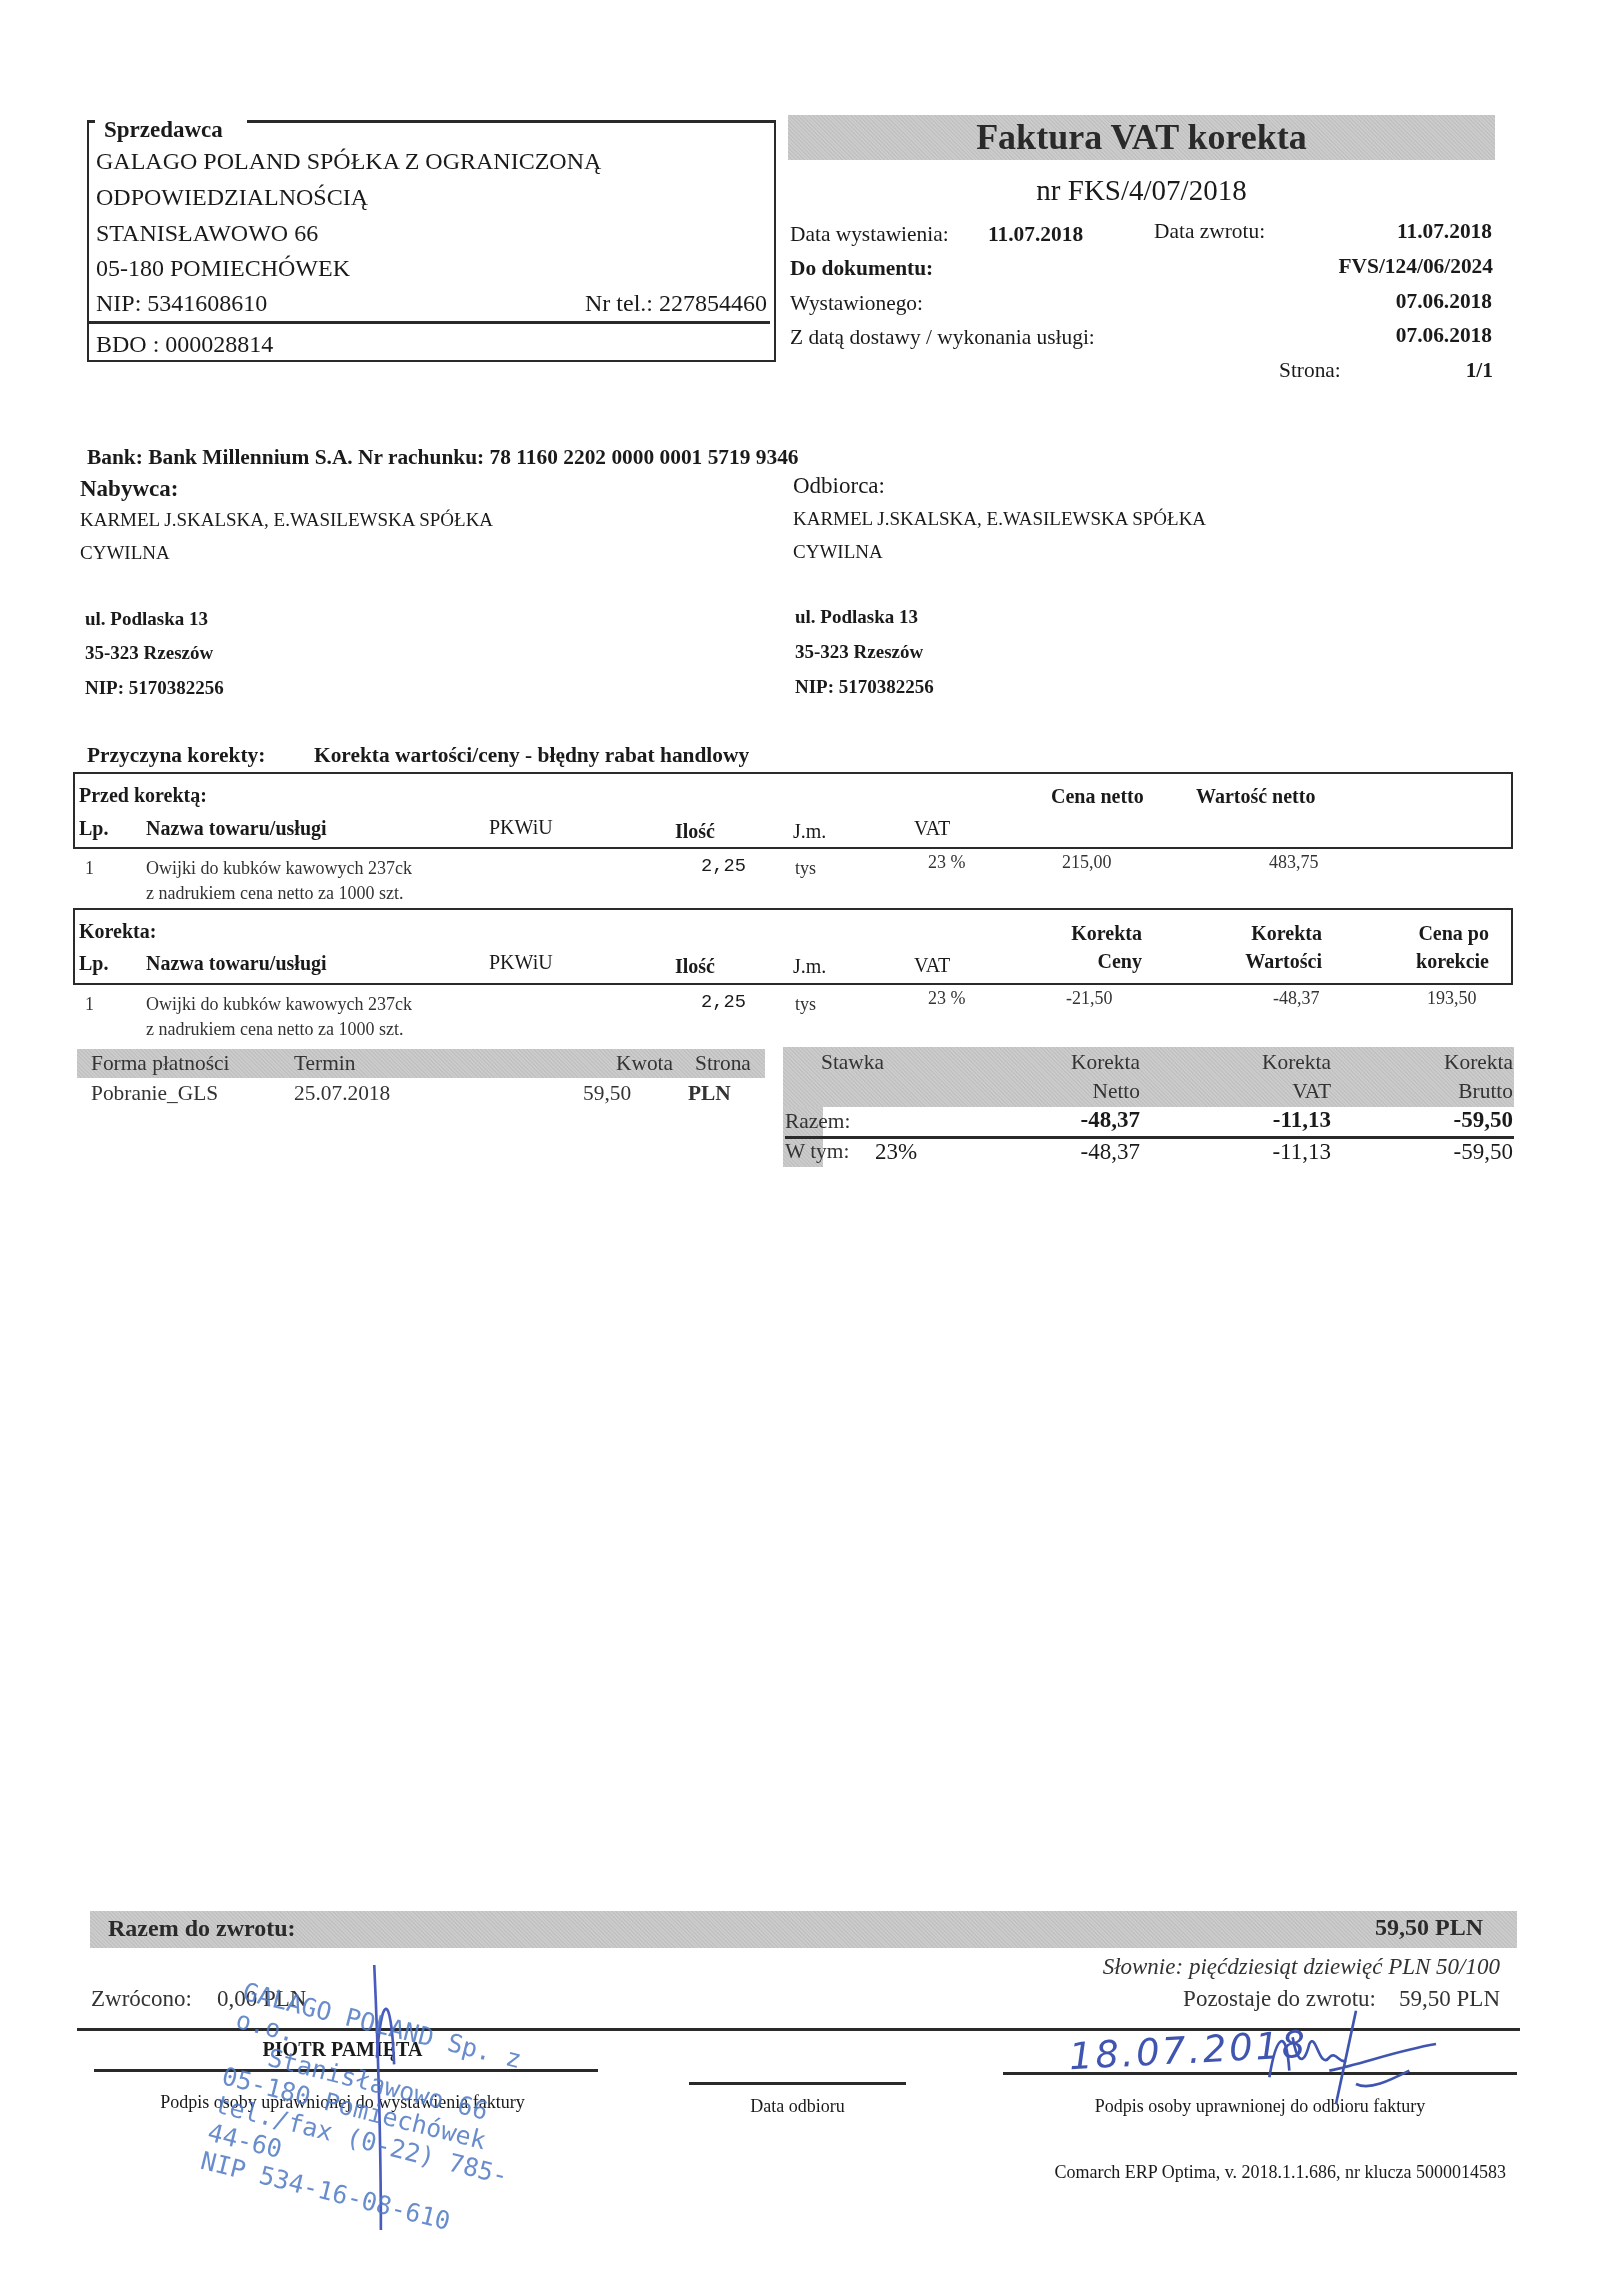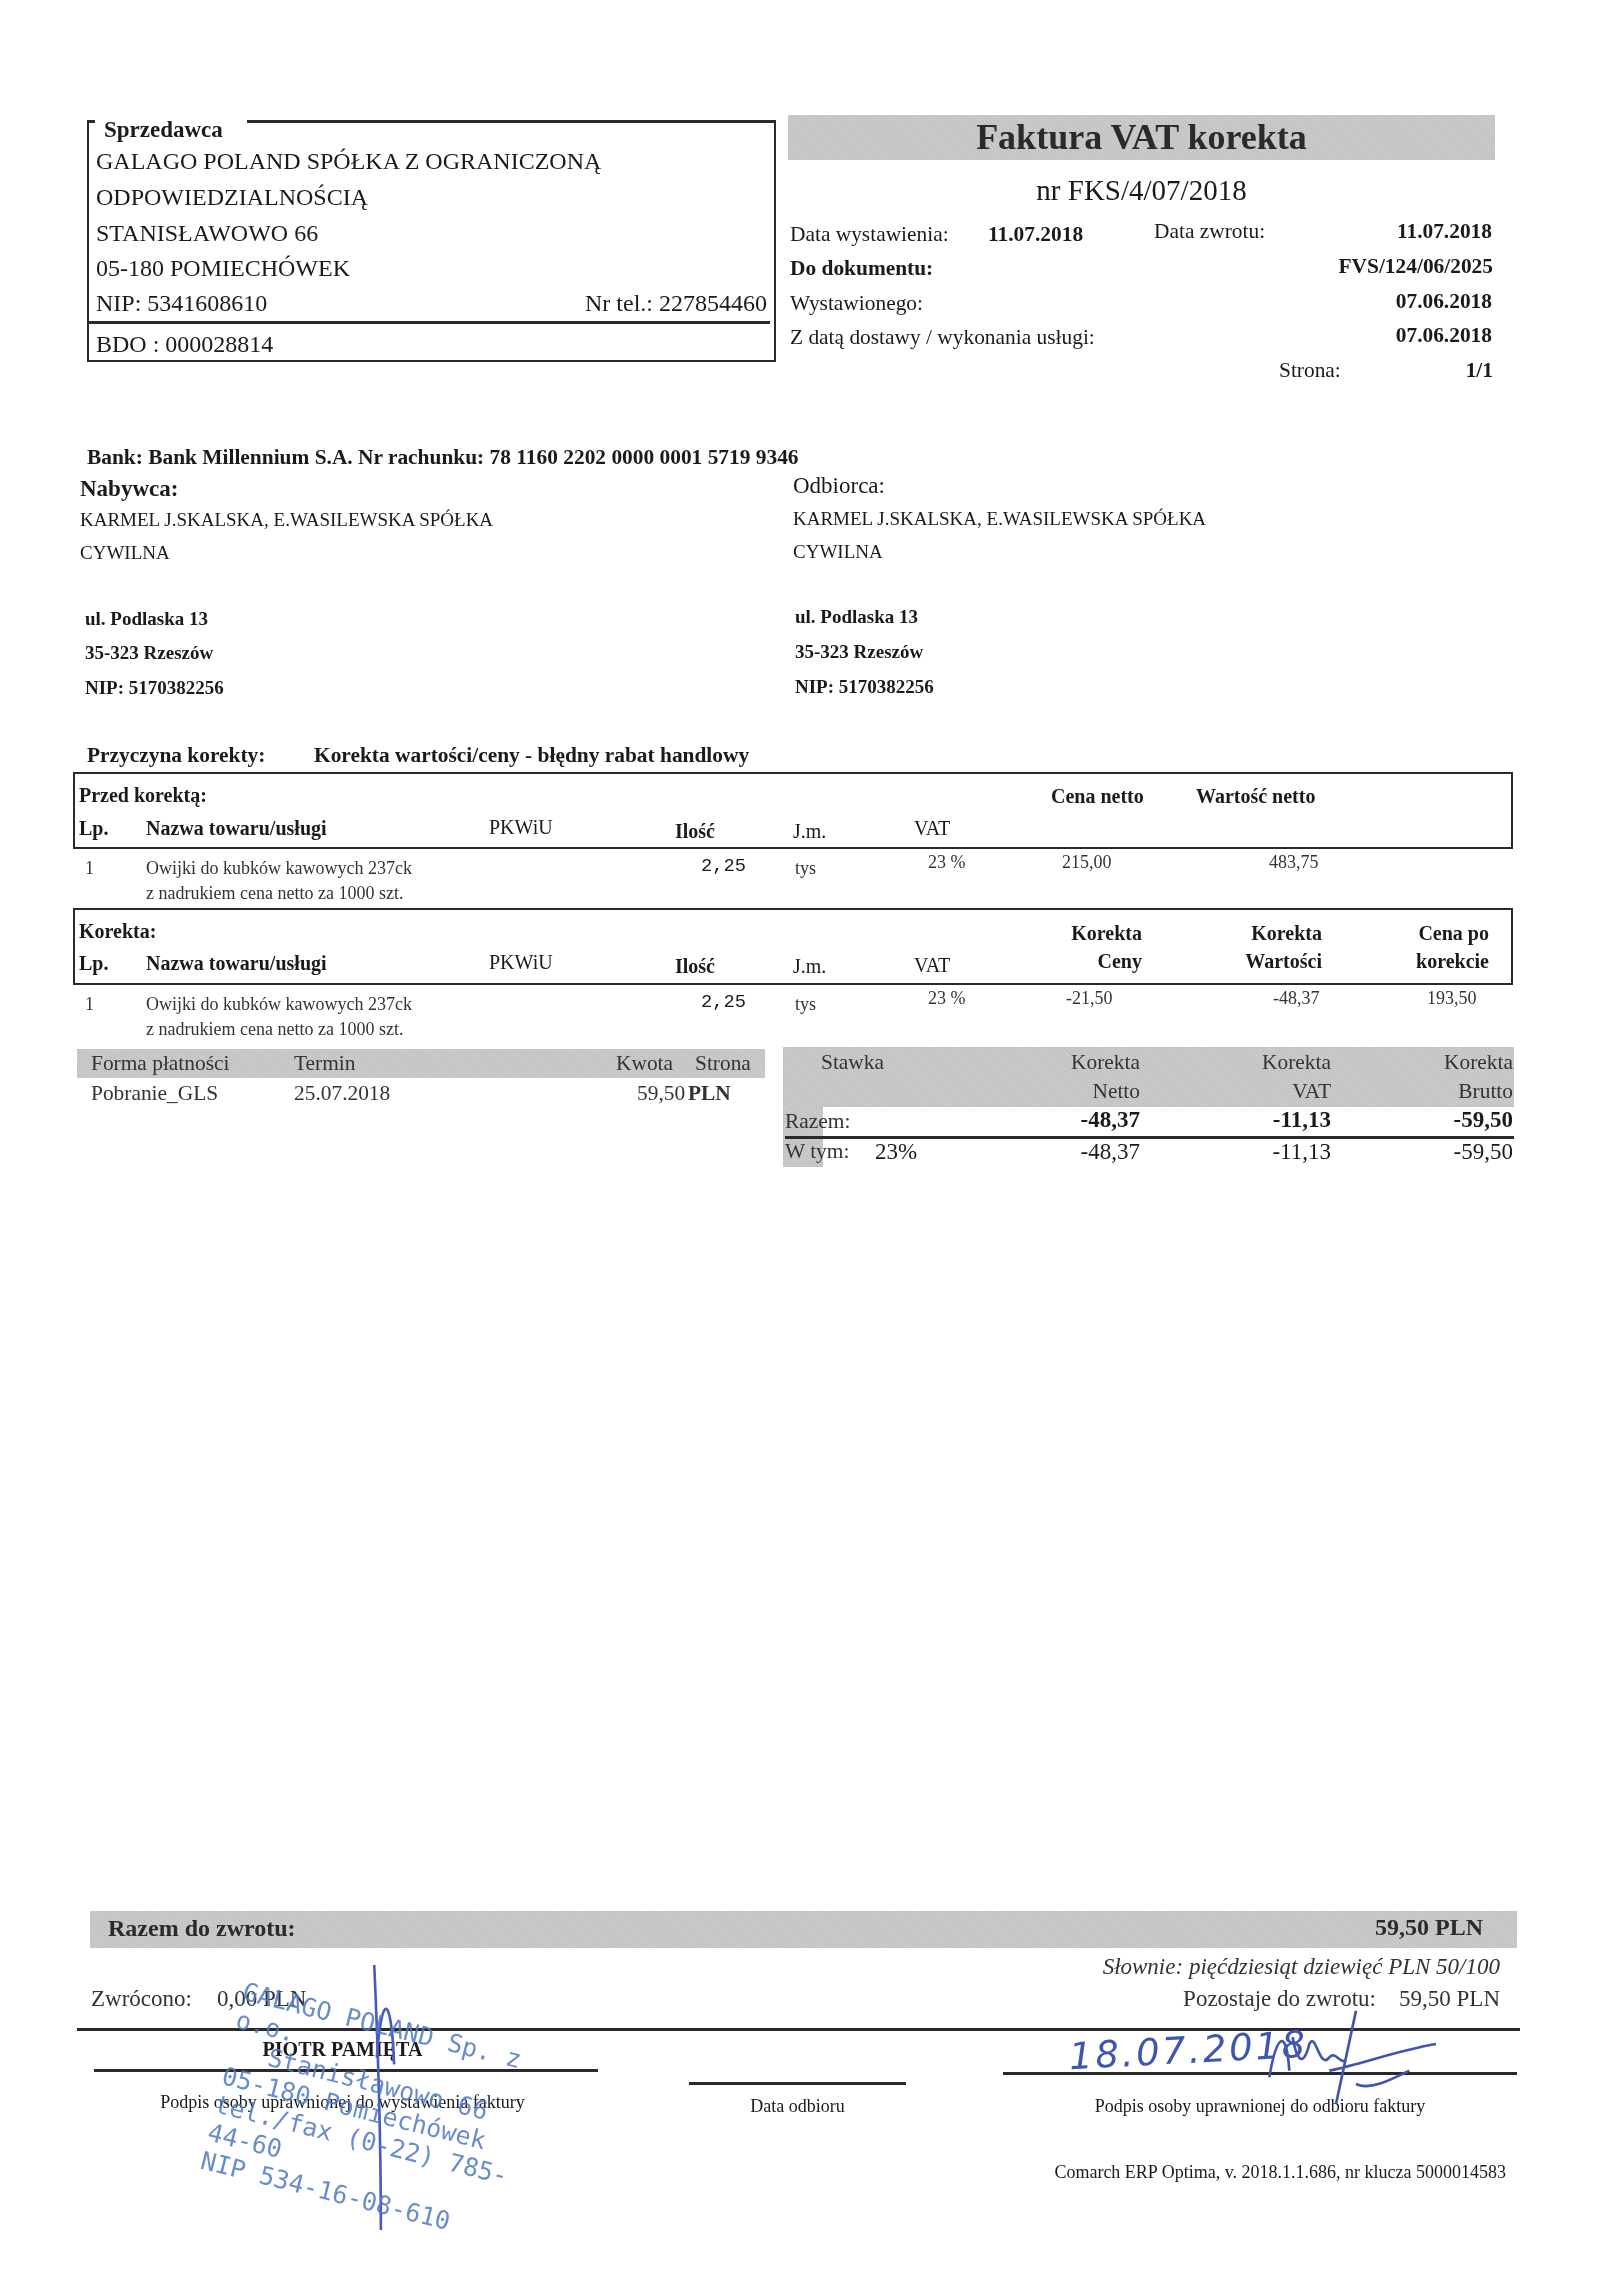--- a/index.html
+++ b/index.html
@@ -63,21 +63,21 @@
 <div class="abs gray title-bar"></div>
 <div class="abs title-text">Faktura VAT korekta</div>
 <div class="abs doc-number">nr FKS/4/07/2018</div>
 
 <div class="abs meta" style="left:790px; top:222px;">Data wystawienia:</div>
 <div class="abs meta bold" style="left:988px; top:222px;">11.07.2018</div>
 <div class="abs meta" style="left:1154px; top:219px;">Data zwrotu:</div>
 <div class="abs meta bold right" style="left:1302px; top:219px; width:190px;">11.07.2018</div>
 
 <div class="abs meta bold" style="left:790px; top:256px;">Do dokumentu:</div>
-<div class="abs meta bold right" style="left:1236px; top:254px; width:257px;">FVS/124/06/2025</div>
+<div class="abs meta bold right" style="left:1236px; top:254px; width:257px;">FVS/124/06/2024</div>
 
 <div class="abs meta" style="left:790px; top:291px;">Wystawionego:</div>
 <div class="abs meta bold right" style="left:1302px; top:289px; width:190px;">07.06.2018</div>
 
 <div class="abs meta" style="left:790px; top:325px;">Z datą dostawy / wykonania usługi:</div>
 <div class="abs meta bold right" style="left:1302px; top:323px; width:190px;">07.06.2018</div>
 
 <div class="abs meta" style="left:1279px; top:358px;">Strona:</div>
 <div class="abs meta bold right" style="left:1403px; top:358px; width:90px;">1/1</div>
 
@@ -150,21 +150,21 @@
 </div>
 
 <div class="abs gray" style="left:77px; top:1049px; width:688px; height:29px;"></div>
 <div class="abs sum-h" style="left:91px; top:1051px;">Forma płatności</div>
 <div class="abs sum-h" style="left:294px; top:1051px;">Termin</div>
 <div class="abs sum-h" style="left:616px; top:1051px;">Kwota</div>
 <div class="abs sum-h" style="left:695px; top:1051px;">Strona</div>
 <div>
   <div class="abs sum-h" style="left:91px; top:1081px;">Pobranie_GLS</div>
   <div class="abs sum-h" style="left:294px; top:1081px;">25.07.2018</div>
-  <div class="abs sum-h" style="left:637px; top:1081px;text-align:center;">59,50</div>
+  <div class="abs sum-h" style="left:583px; top:1081px;text-align:center;">59,50</div>
   <div class="abs sum-h" style="left:688px; top:1081px;font-weight:bold;">PLN</div>
 </div>
 
 <div class="abs gray" style="left:783px; top:1047px; width:731px; height:60px;"></div>
 <div class="abs gray" style="left:783px; top:1107px; width:40px; height:60px;"></div>
 <div class="abs sum-h" style="left:821px; top:1050px;">Stawka</div>
 <div class="abs sum-h right" style="left:1035px; top:1050px; width:105px;">Korekta</div>
 <div class="abs sum-h right" style="left:1035px; top:1079px; width:105px;">Netto</div>
 <div class="abs sum-h right" style="left:1226px; top:1050px; width:105px;">Korekta</div>
 <div class="abs sum-h right" style="left:1226px; top:1079px; width:105px;">VAT</div>

